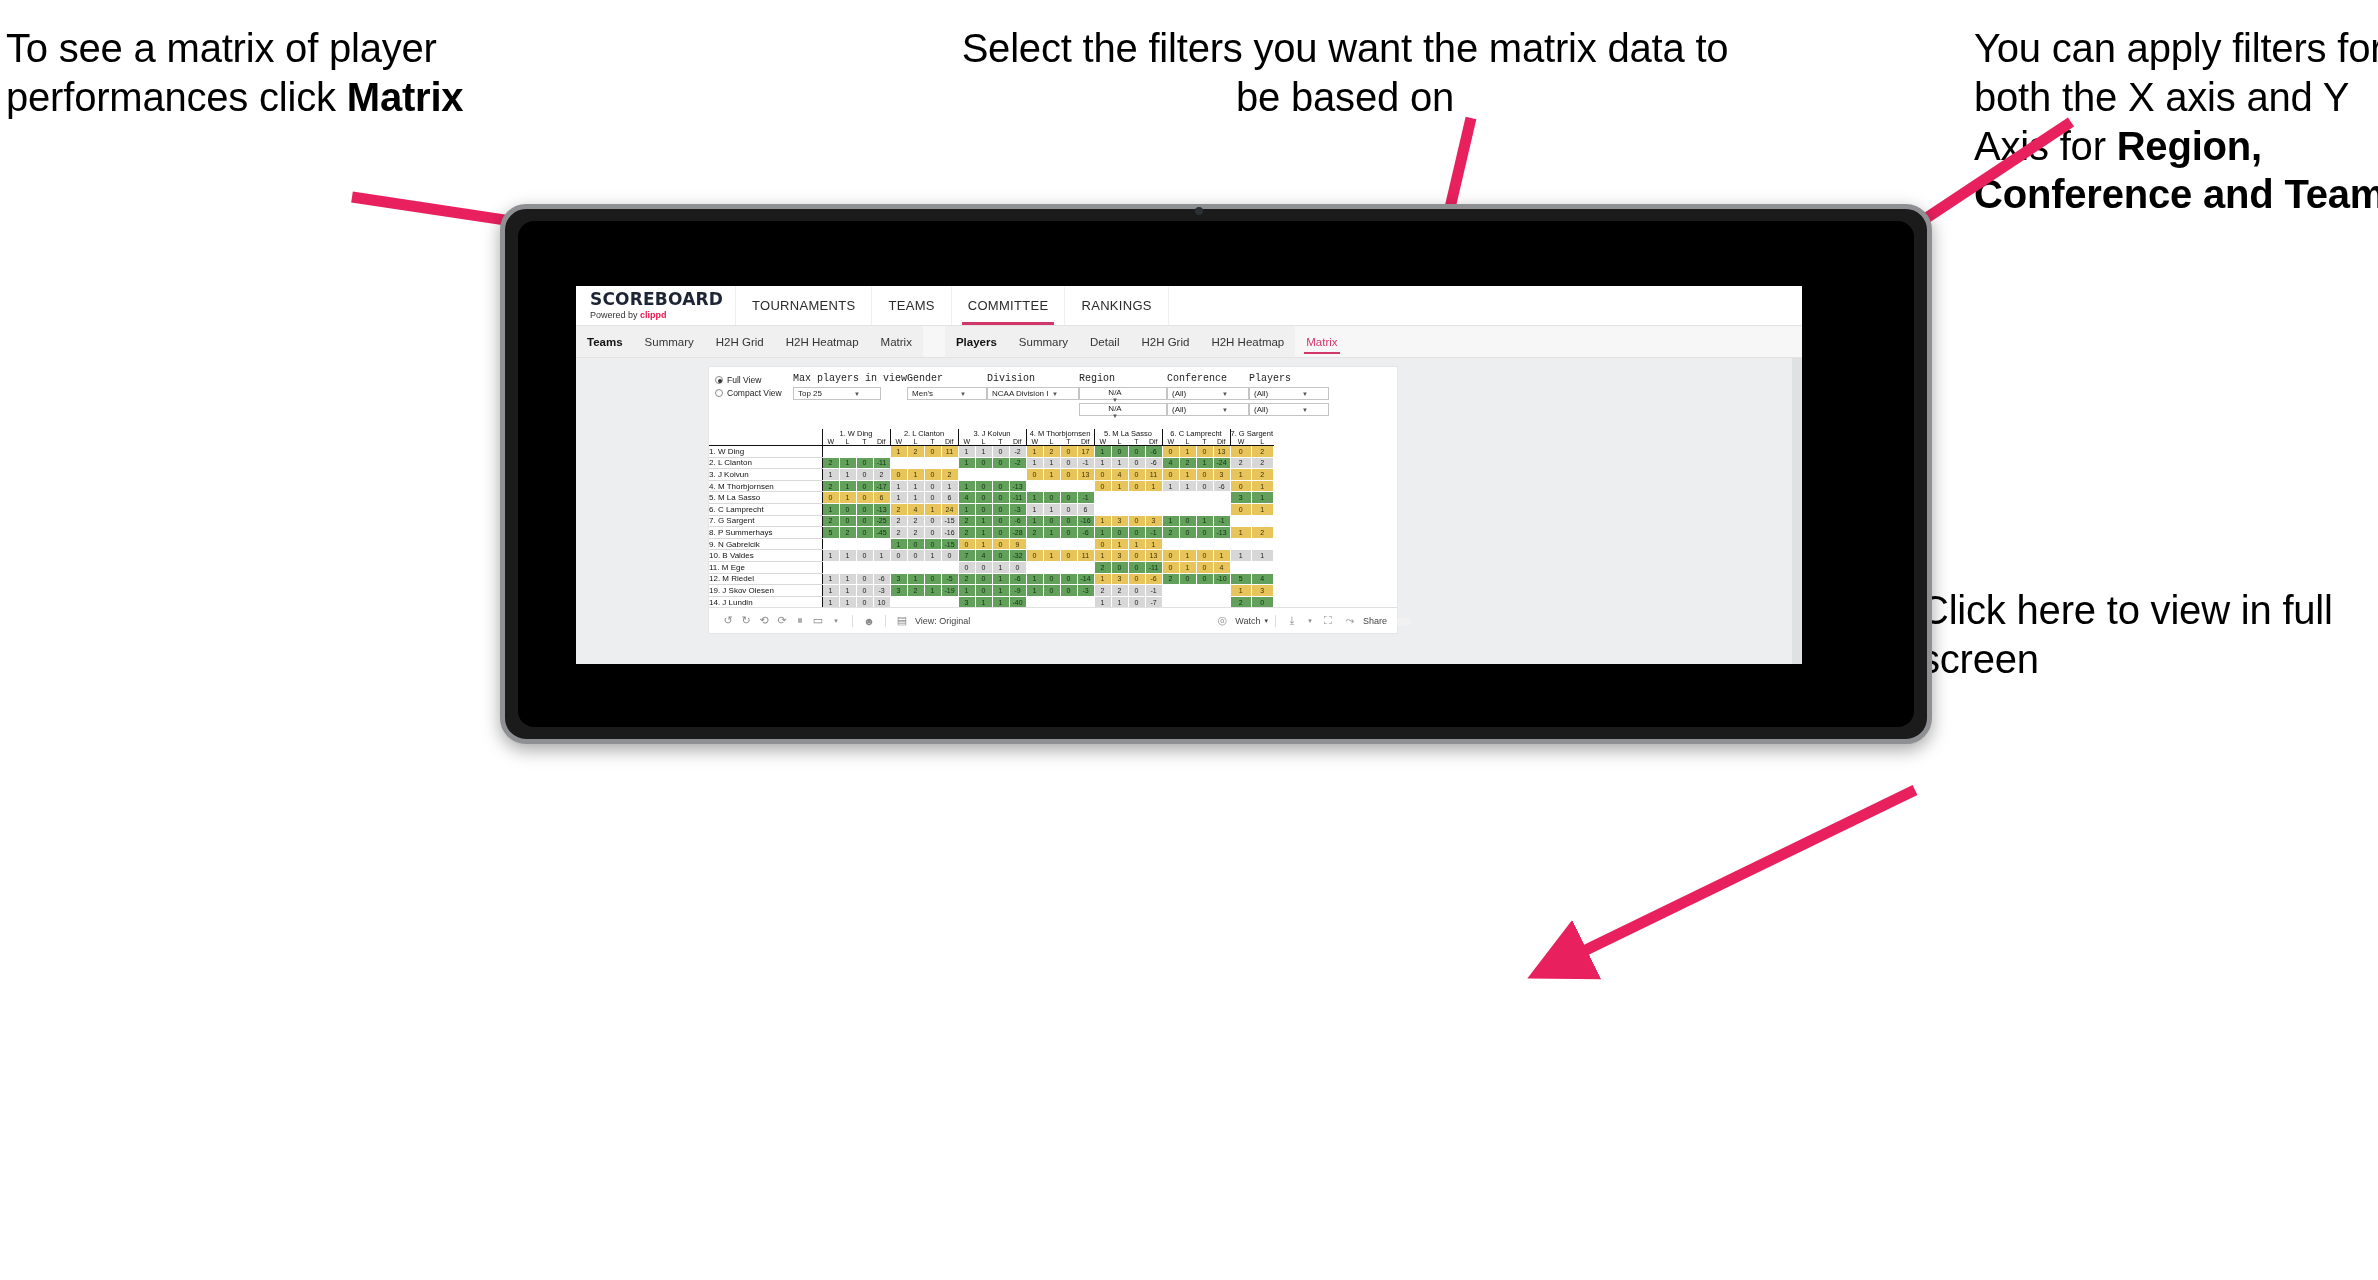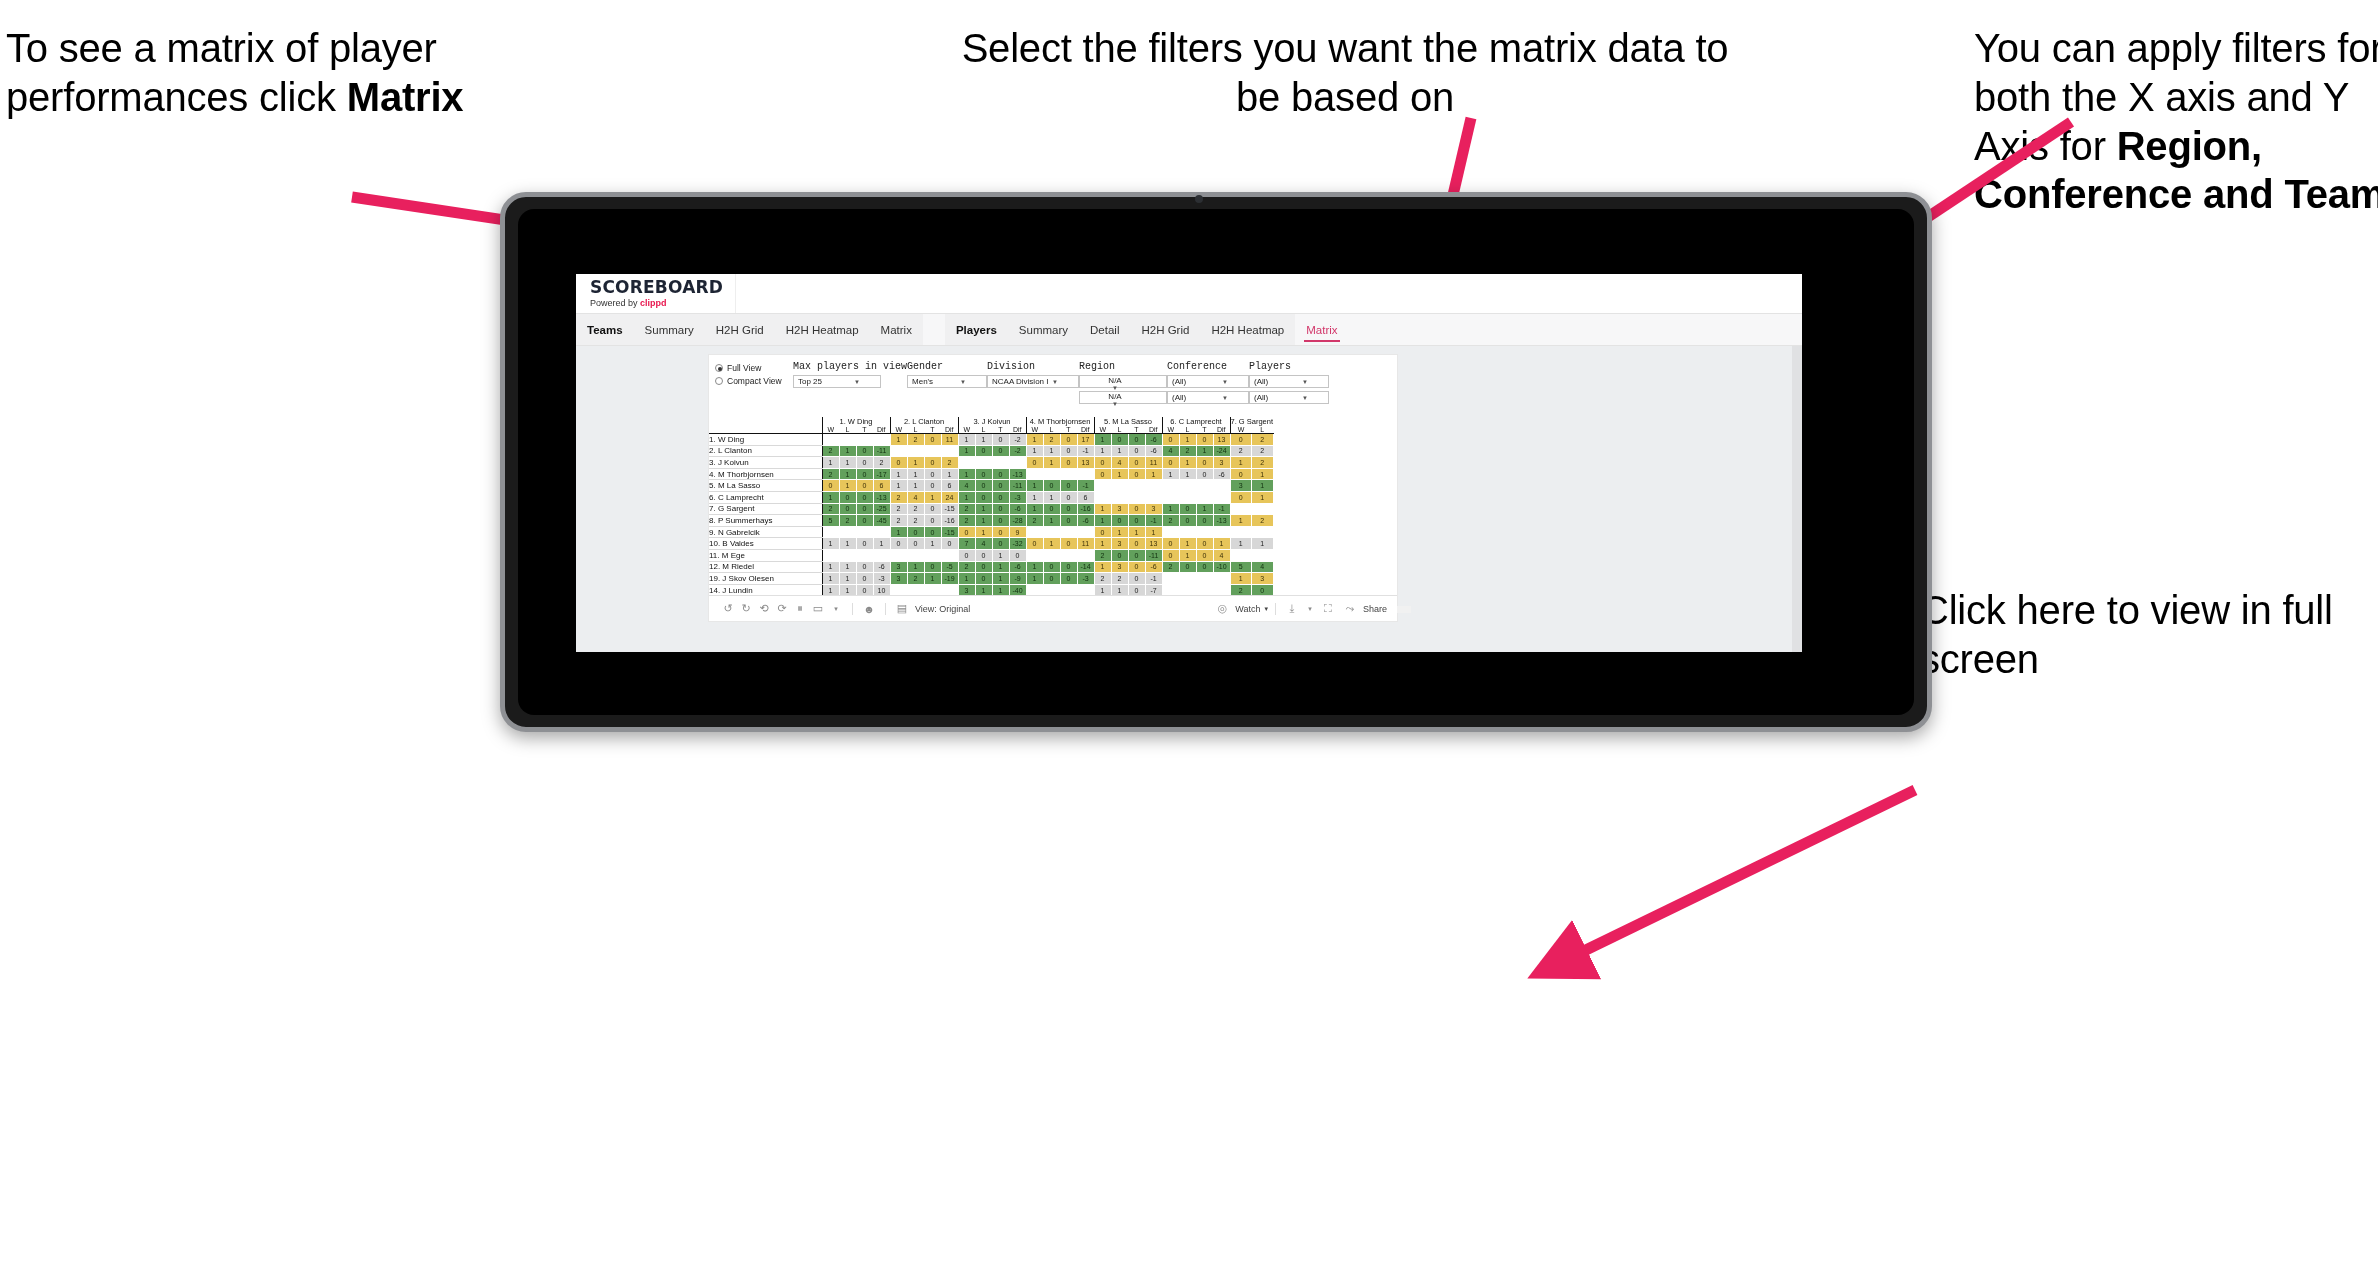--- a/index.html
+++ b/index.html
@@ -25,21 +25,21 @@
   #anno-matrix   { left:6px;    top:24px;  width:540px; }
   #anno-filters  { left:960px;  top:24px;  width:770px; text-align:center;}
   #anno-axis     { left:1958px; top:24px;  width:420px;margin-left:16px; }
   #anno-full     { left:1920px; top:586px; width:440px; }
 
   .arrow { position:absolute; overflow:visible; pointer-events:none; }
 
   
   #tablet {
     position:absolute;
-    left:500px; top:192px;
+    left:500px; top:204px;
     width:1432px; height:540px;
   }
   .tablet-shell {
     position:absolute; inset:0;
     background:#1b1b1b;
     border-radius:26px;
     border:5px solid #8e9094;
     box-shadow:0 6px 18px rgba(0,0,0,.35);
   }
   .tablet-inner {
@@ -215,20 +215,26 @@
     <span class="btn-side" style="top:250px"></span>
     <div class="tablet-inner"></div>
   </div>
 
   <div id="screen">
 
     <div class="brandbar">
       <div class="brand">
         <div class="brand-title">SCOREBOARD</div>
         <div class="brand-sub"><span>Powered by </span><span class="clippd">clippd</span></div>
+      </div>
+      <div class="topnav">
+        <div class="topnav-item">TOURNAMENTS</div>
+        <div class="topnav-item">TEAMS</div>
+        <div class="topnav-item active">COMMITTEE</div>
+        <div class="topnav-item">RANKINGS</div>
       </div>
     </div>
 
     <div class="subbar">
       <div class="subgroup">
         <div class="subitem head">Teams</div>
         <div class="subitem">Summary</div>
         <div class="subitem">H2H Grid</div>
         <div class="subitem">H2H Heatmap</div>
         <div class="subitem">Matrix</div>

